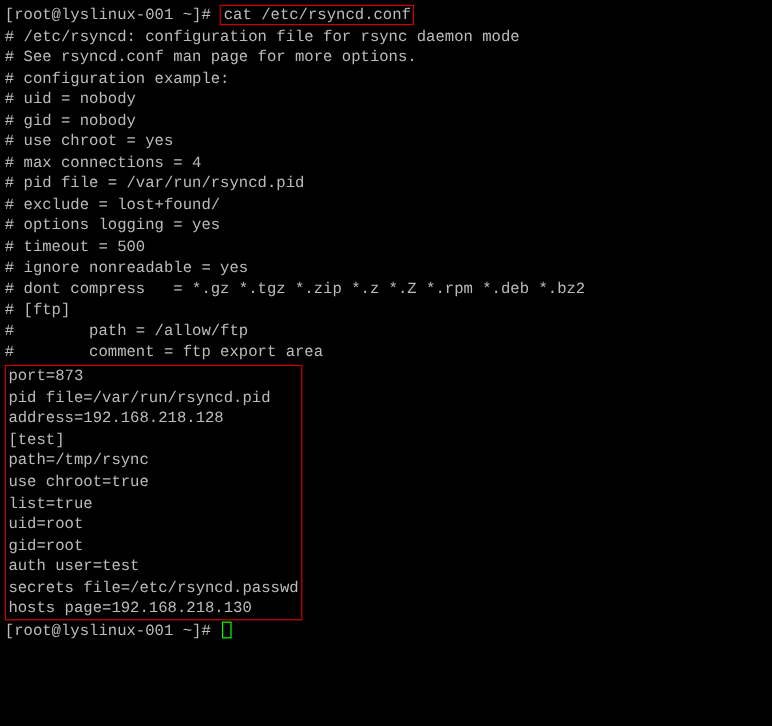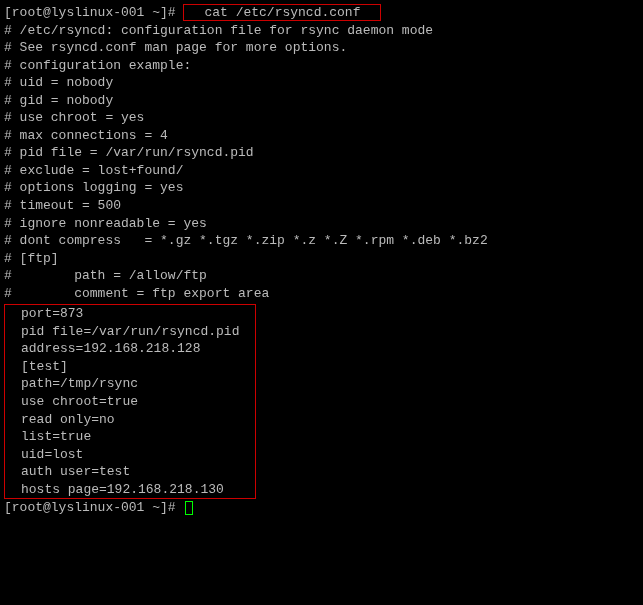--- a/index.html
+++ b/index.html
@@ -16,26 +16,26 @@
       line-height: 1.35;
       width: 643px;
       height: 605px;
       overflow: hidden;
     }
     .line {
       white-space: pre;
     }
     .cmd-box {
       border: 1px solid #c00;
-      padding: 0 20px;
+      padding: 0 2px;
     }
     .output-box {
       border: 1px solid #c00;
       display: inline-block;
-      padding: 0 16px;
+      padding: 0 2px;
       margin-top: 2px;
     }
     .cursor {
       display: inline-block;
       width: 8px;
       height: 14px;
       border: 1px solid #0f0;
       vertical-align: middle;
       margin-left: 2px;
     }
@@ -68,23 +68,24 @@
 <div class="line">#        path = /allow/ftp</div>
 <div class="line">#        comment = ftp export area</div>
 
 <div class="output-box">
 <div class="line">port=873</div>
 <div class="line">pid file=/var/run/rsyncd.pid</div>
 <div class="line">address=192.168.218.128</div>
 <div class="line">[test]</div>
 <div class="line">path=/tmp/rsync</div>
 <div class="line">use chroot=true</div>
-<div class="line">read only=no</div>
 <div class="line">list=true</div>
-<div class="line">uid=lost</div>
+<div class="line">uid=root</div>
+<div class="line">gid=root</div>
 <div class="line">auth user=test</div>
+<div class="line">secrets file=/etc/rsyncd.passwd</div>
 <div class="line">hosts page=192.168.218.130</div>
 </div>
 
 <div class="line"><span>[root@lyslinux-001 ~]# </span><span class="cursor"></span></div>
 
 
 
 
 </body></html>

